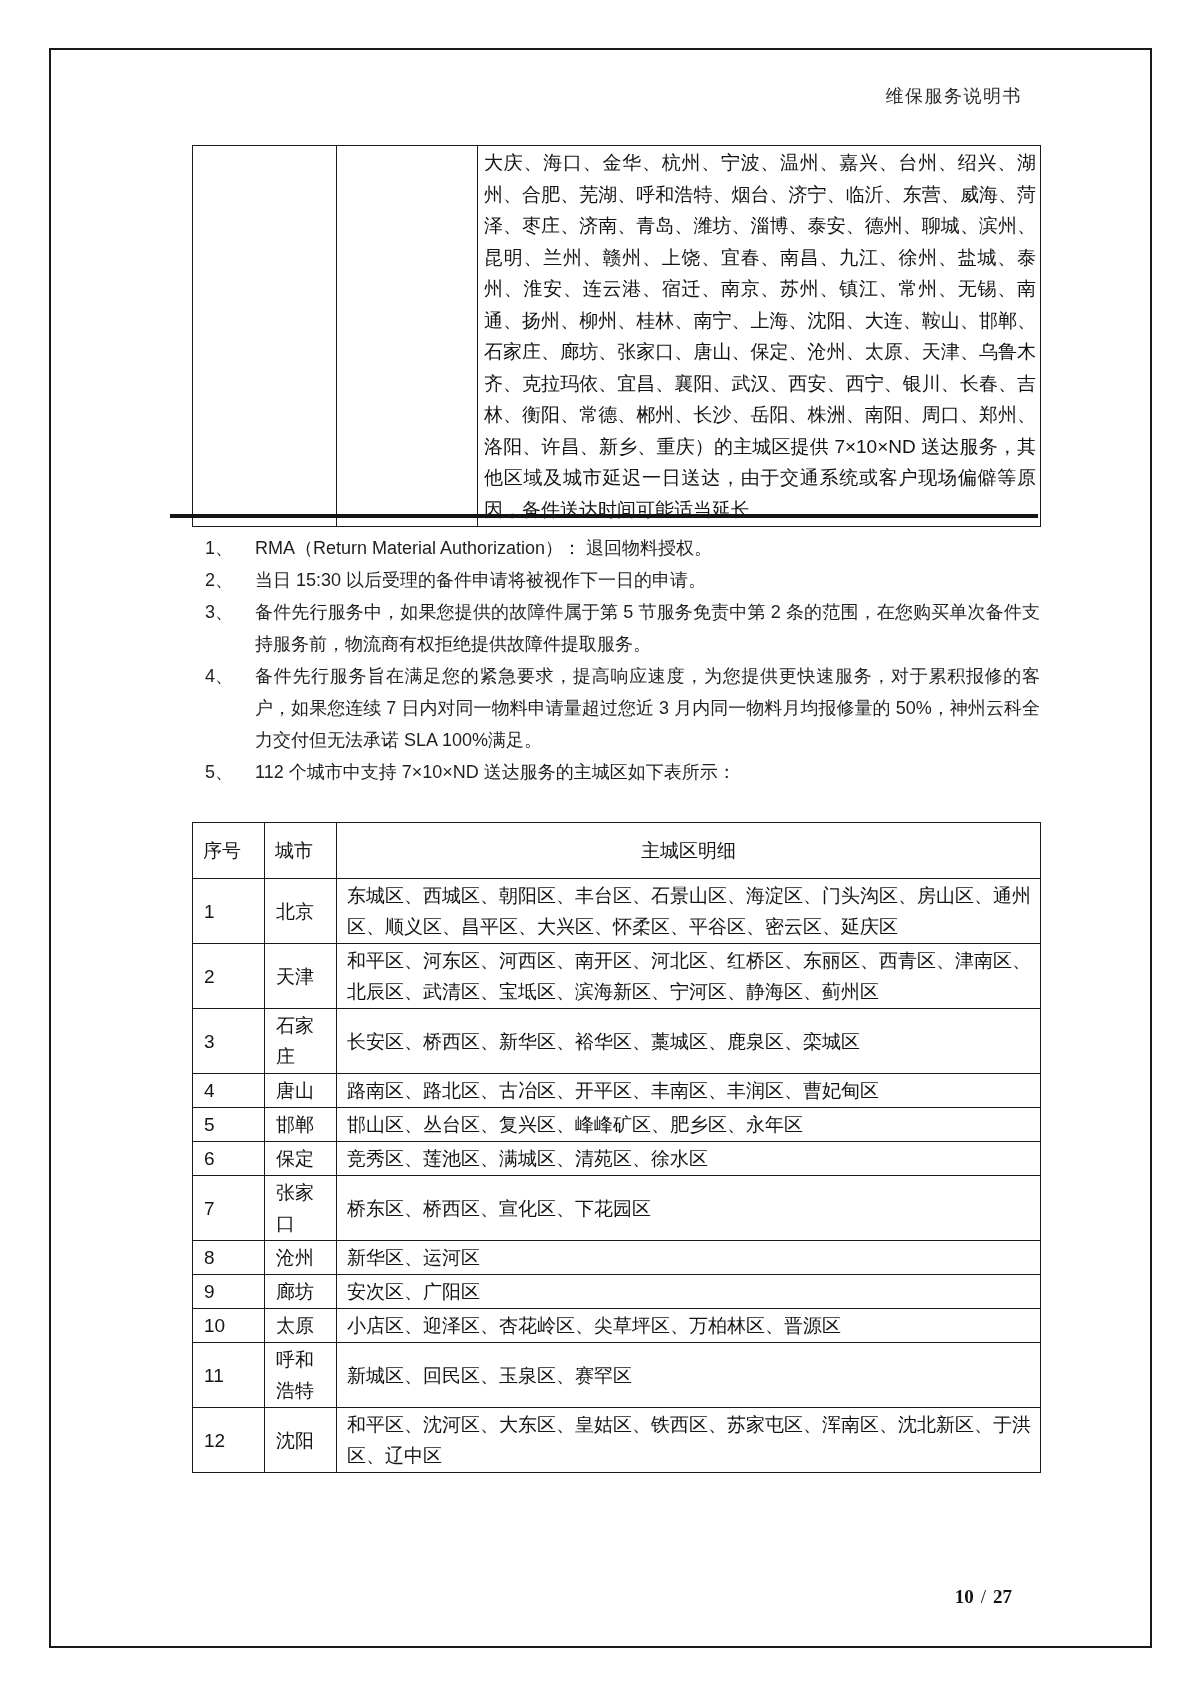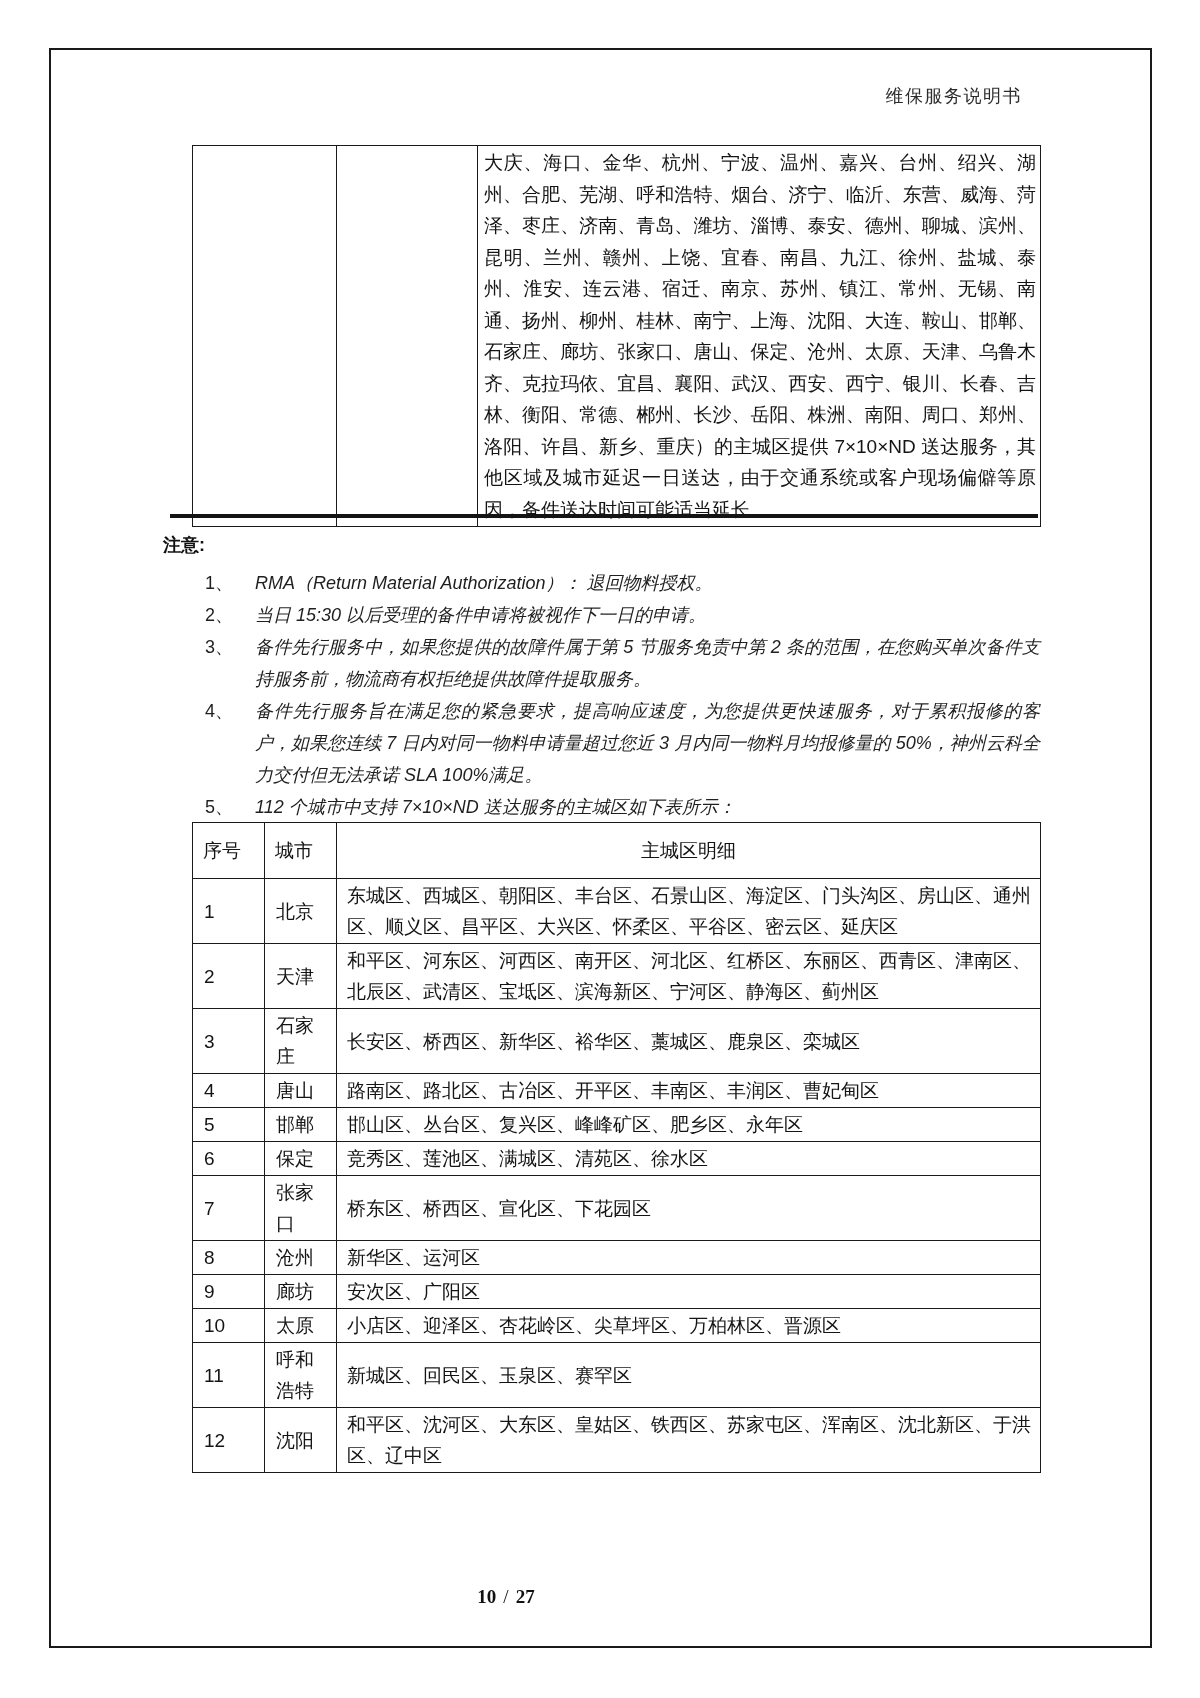--- a/index.html
+++ b/index.html
@@ -28,38 +28,38 @@
     padding:1px 4px 1px 6px;color:#141414;margin-top:16px;
   }
   .section-divider{
     position:absolute;left:170px;top:514px;width:868px;height:4px;background:#141414;
   }
   
   .notes{position:absolute;left:163px;top:532px;width:877px;}
   .notes-heading{font-size:18px;font-weight:bold;line-height:26px;margin-bottom:9px;color:#111;}
   .note-item{display:flex;font-size:18px;line-height:32px;}
   .note-num{flex:0 0 50px;margin-left:42px;}
-  .note-text{flex:1 1 auto;text-align:justify;font-style:italic;}
+  .note-text{flex:1 1 auto;text-align:justify;}
   
   .city-table{
     position:absolute;left:192px;top:822px;width:848px;
     border-collapse:collapse;table-layout:fixed;
   }
   .city-table th,.city-table td{
     border:1.5px solid #1a1a1a;font-size:19px;font-weight:normal;
     line-height:31px;vertical-align:middle;color:#141414;
   }
   .city-table th{height:28px;padding:0 8px 0 10px;text-align:left;}
   .city-table th.h-districts{text-align:center;padding:12px;}
   .city-table td{padding:1px 8px 1px 10px;}
   .city-table td.c-no,.city-table td.c-city{padding-left:11px;padding-right:4px;}
   .city-table td.c-districts{text-align:left;}
   
   .page-footer{
-    position:absolute;left:0;top:1586px;width:1012px;text-align:center;
+    position:absolute;left:0;top:1586px;width:1012px;text-align:right;
     font-family:"Liberation Serif","DejaVu Serif",serif;font-size:19px;color:#111;
   }
   .page-footer .num{font-weight:bold;}
   .page-footer .sep{font-weight:normal;padding:0 7px;}
 </style>
 </head>
 <body>
 
 <div class="page-wrap">
 
@@ -78,21 +78,20 @@
         <td style="height:344px"></td>
         <td></td>
         <td class="txt">大庆、海口、金华、杭州、宁波、温州、嘉兴、台州、绍兴、湖州、合肥、芜湖、呼和浩特、烟台、济宁、临沂、东营、威海、菏泽、枣庄、济南、青岛、潍坊、淄博、泰安、德州、聊城、滨州、昆明、兰州、赣州、上饶、宜春、南昌、九江、徐州、盐城、泰州、淮安、连云港、宿迁、南京、苏州、镇江、常州、无锡、南通、扬州、柳州、桂林、南宁、上海、沈阳、大连、鞍山、邯郸、石家庄、廊坊、张家口、唐山、保定、沧州、太原、天津、乌鲁木齐、克拉玛依、宜昌、襄阳、武汉、西安、西宁、银川、长春、吉林、衡阳、常德、郴州、长沙、岳阳、株洲、南阳、周口、郑州、洛阳、许昌、新乡、重庆）的主城区提供 7×10×ND 送达服务，其他区域及城市延迟一日送达，由于交通系统或客户现场偏僻等原因，备件送达时间可能适当延长。</td>
       </tr>
     </tbody>
   </table>
 
   <div class="section-divider"></div>
 
   <div class="notes">
-    <div class="notes-heading">注意:</div>
     <div>
 
         <div class="note-item">
           <span class="note-num">1、</span>
           <span class="note-text">RMA（Return Material Authorization）： 退回物料授权。</span>
         </div>
 
         <div class="note-item">
           <span class="note-num">2、</span>
           <span class="note-text">当日 15:30 以后受理的备件申请将被视作下一日的申请。</span>

